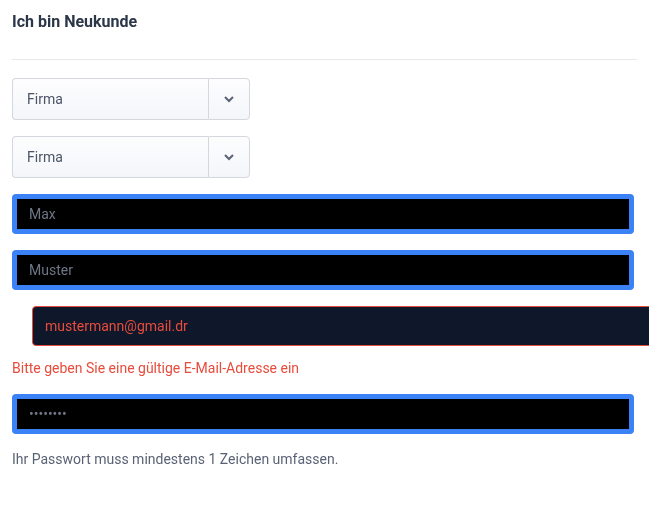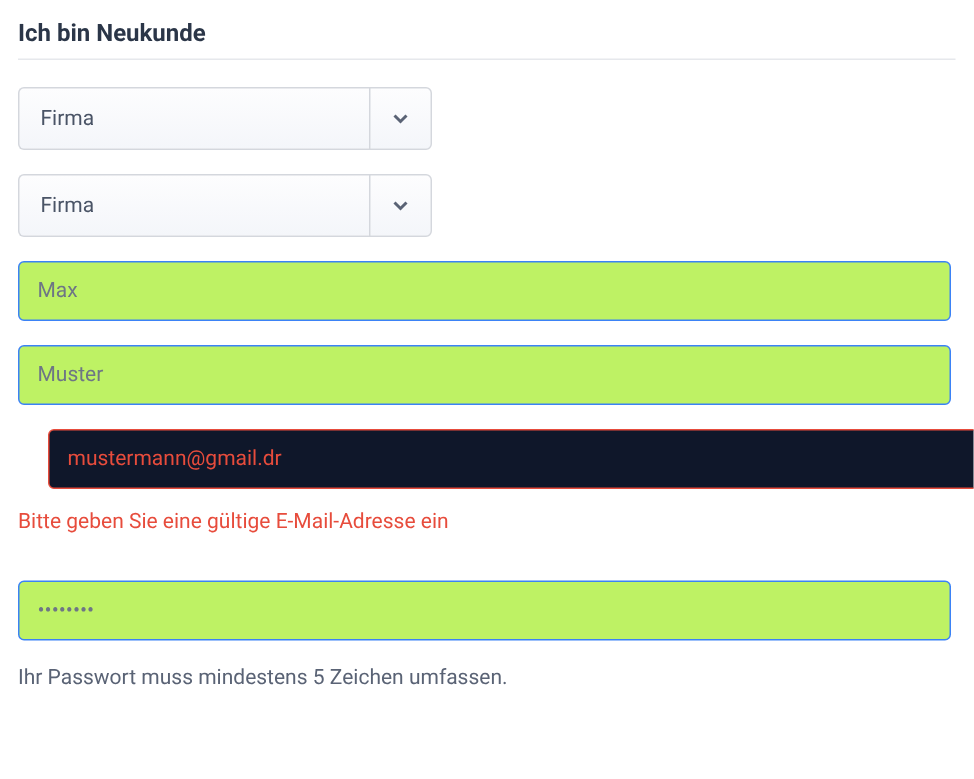--- a/index.html
+++ b/index.html
@@ -11,30 +11,30 @@
       font-family: -apple-system, BlinkMacSystemFont, "Segoe UI", Roboto, Helvetica, Arial, sans-serif;
       background: #fff;
       padding: 12px;
       color: #2b3648;
       width: 649px;
     }
     .heading {
       font-size: 16px;
       font-weight: 700;
       color: #2b3648;
-      padding-bottom: 8px;
+      padding-bottom: 28px;
       border-bottom: 1px solid #e6e8ec;
       margin-bottom: 18px;
     }
     .form-row {
       margin-bottom: 16px;
     }
     .select-wrap {
       position: relative;
-      width: 276px;
+      width: 238px;
       display: flex;
     }
     .select-value {
       flex: 1;
       height: 42px;
       padding: 0 14px;
       display: flex;
       align-items: center;
       border: 1px solid #d4d7dd;
       border-right: none;
@@ -59,39 +59,39 @@
       width: 12px;
       height: 12px;
       stroke: #5a6375;
       stroke-width: 2;
       fill: none;
     }
     .text-input {
       width: 622px;
       height: 40px;
       padding: 0 12px;
-      border: 1px solid #3b82f6;
+      border: 5px solid #3b82f6;
       border-radius: 4px;
-      background: #bef264;
+      background: #000000;
       color: #6e7685;
       font-size: 14px;
       outline: none;
       font-family: inherit;
     }
     .text-input.error {
       border: 1px solid #e74c3c;
       background: #0f172a;
       color: #e74c3c;
       margin-left: 20px;
     }
     .error-text {
       color: #e74c3c;
       font-size: 14px;
       margin-top: 14px;
-      margin-bottom: 31px;
+      margin-bottom: 18px;
     }
     .hint {
       color: #5a6375;
       font-size: 14px;
       line-height: 1.6;
       margin-top: 14px;
     }
   </style>
 </head>
 <body>
@@ -133,15 +133,15 @@
 </div>
 
 <div class="form-row" style="margin-bottom:0;">
   <input type="text" class="text-input error" value="mustermann@gmail.dr" style="">
   <div class="error-text">Bitte geben Sie eine gültige E-Mail-Adresse ein</div>
 </div>
 
 <div class="form-row" style="margin-bottom:0;">
   <input type="text" class="text-input" value="••••••••" style="">
   <div class="hint">
-    <div>Ihr Passwort muss mindestens 5 Zeichen umfassen.</div>
+    <div>Ihr Passwort muss mindestens 1 Zeichen umfassen.</div>
   </div>
 </div>
 
 </body></html>

